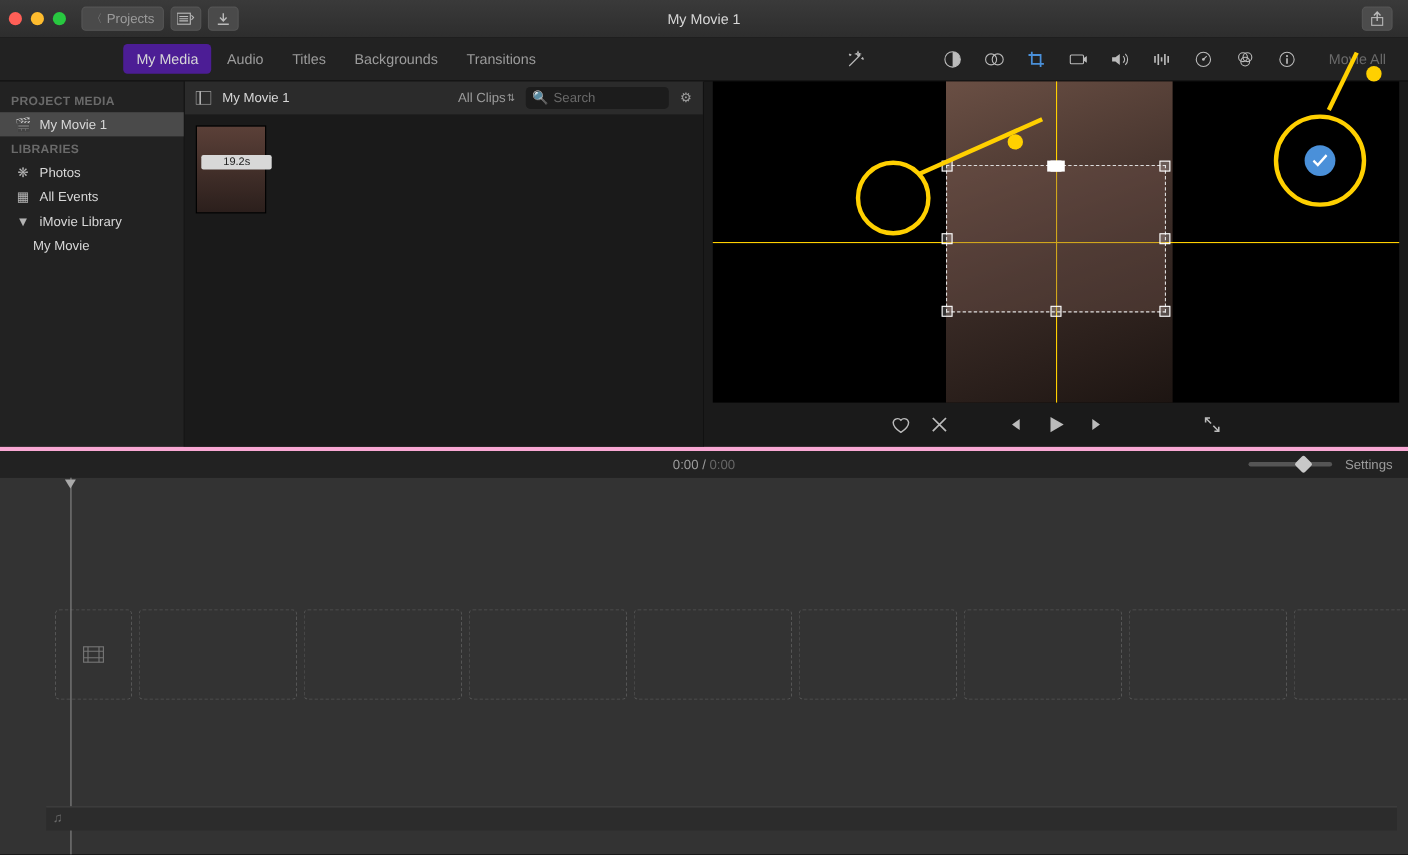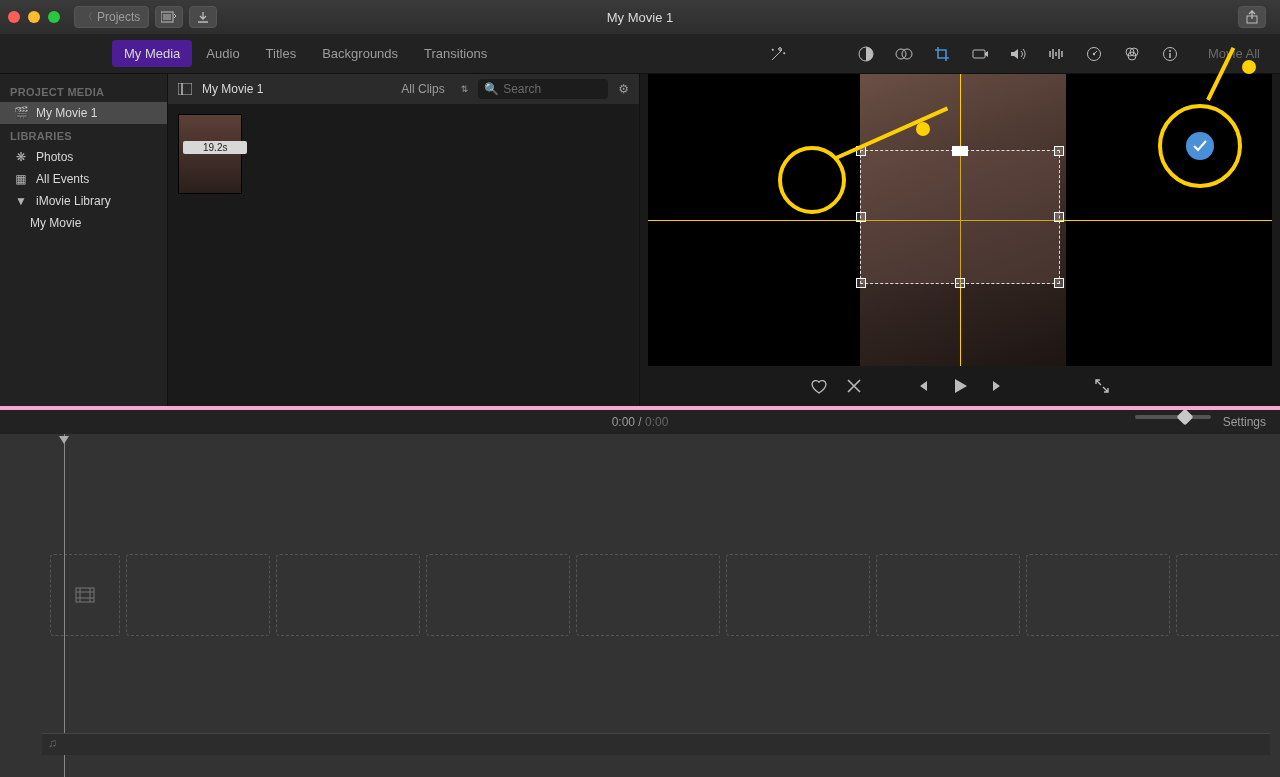--- a/index.html
+++ b/index.html
@@ -46,21 +46,21 @@
   .main { display:flex; height:332px; }
   .sidebar { width:168px; background:var(--bg-darker); border-right:1px solid #111; font-size:12px; padding-top:6px;}
   .sidebar .hdr{ color:var(--fg-dimmer); font-weight:600; padding:6px 10px 4px; font-size:11px; letter-spacing:.3px;}
   .sidebar .item{ padding:4px 10px 4px 14px; display:flex; align-items:center; gap:8px; color:var(--fg);}
   .sidebar .item.sel{ background:#4a4a4a;}
   .sidebar .item .ico{width:14px; text-align:center; opacity:.8;}
   .sidebar .sub{ padding-left:30px;}
 
   .browser { flex:1; background:var(--bg-dark); border-right:1px solid #111; display:flex; flex-direction:column; max-width:472px;}
   .browserbar{ height:30px; display:flex; align-items:center; padding:0 10px; gap:10px; font-size:12px; color:var(--fg);}
-  .browserbar .filter{ margin-left:auto; display:flex; align-items:center; gap:16px; color:var(--fg-dim);}
+  .browserbar .filter{ margin-left:auto; display:flex; align-items:center; gap:1px; color:var(--fg-dim);}
   .browserbar .search{ background:#1c1c1c; border-radius:4px; height:20px; width:130px; display:flex; align-items:center; padding:0 6px; color:var(--fg-dimmer); gap:4px;}
   .browserbar .gear{ color:var(--fg-dim); }
   .clips{ flex:1; padding:10px; background:var(--bg-darkest); display:flex; align-items:flex-start;}
   .clip{ width:64px; height:80px; background:linear-gradient(#5b4038,#2b1f1c); position:relative; border:1px solid #000;}
   .clip .dur{ position:absolute; top:26px; left:4px; background:#d8d8d8; color:#222; font-size:10px; padding:1px 20px; border-radius:2px;}
 
   .preview { flex:1; background:var(--bg-darkest); display:flex; flex-direction:column;}
   .prevbar{ height:30px; display:flex; align-items:center; padding:0 12px; font-size:12px; color:var(--fg-dim);}
   .prevbar .right{ margin-left:auto; display:flex; align-items:center; gap:10px;}
   .roundbtn{ width:20px; height:20px; border-radius:50%; display:flex; align-items:center; justify-content:center;}
@@ -87,21 +87,21 @@
   .callout.c2 .line{ width:58px; top:-10px; left:46px; transform:rotate(-64deg);}
   .callout.c2 .check{position:absolute; width:28px; height:28px; border-radius:50%; background:var(--accent); left:50%; top:50%; transform:translate(-50%,-50%); color:#fff; display:flex; align-items:center; justify-content:center;}
 
   .transport{ height:40px; display:flex; align-items:center; justify-content:center; gap:22px; color:var(--fg-dim); position:relative;}
   .transport .left{position:absolute; left:170px; display:flex; gap:18px;}
   .transport .full{position:absolute; right:170px;}
 
   
   .timehdr{ height:28px; background:var(--bg-darker); display:flex; align-items:center; font-size:12px; color:var(--fg-dim); padding:0 14px; border-top:4px solid #f9a8d4;}
   .timehdr .time{position:absolute; left:50%; transform:translateX(-50%);}
-  .timehdr .zoom{ margin-left:auto; display:flex; align-items:flex-start; gap:12px;}
+  .timehdr .zoom{ margin-left:auto; display:flex; align-items:center; gap:12px;}
   .zoomslider{width:76px; height:4px; background:#555; border-radius:2px; position:relative;}
   .zoomslider .knob{width:12px;height:12px;background:#c8c8c8;border-radius:2px;position:absolute;top:-4px;left:58%;transform:rotate(45deg);}
 
   .timeline{ height:343px; background:var(--bg-med); position:relative; overflow:hidden;}
   .playhead{ position:absolute; left:64px; top:0; bottom:0; width:1px; background:#888;}
   .playhead::before{content:""; position:absolute; top:2px; left:-5px; width:0;height:0;border-left:5px solid transparent;border-right:5px solid transparent;border-top:8px solid #aaa;}
   .track{ display:flex; gap:6px; padding:120px 50px 0 50px; align-items:center;}
   .slot{ flex:0 0 144px; height:82px; border:1px dashed #555; border-radius:4px;}
   .slot.first{flex:0 0 70px; display:flex; align-items:center; justify-content:center;}
   .hint{ position:absolute; left:200px; top:148px; font-size:14px; color:var(--fg-dim);}

